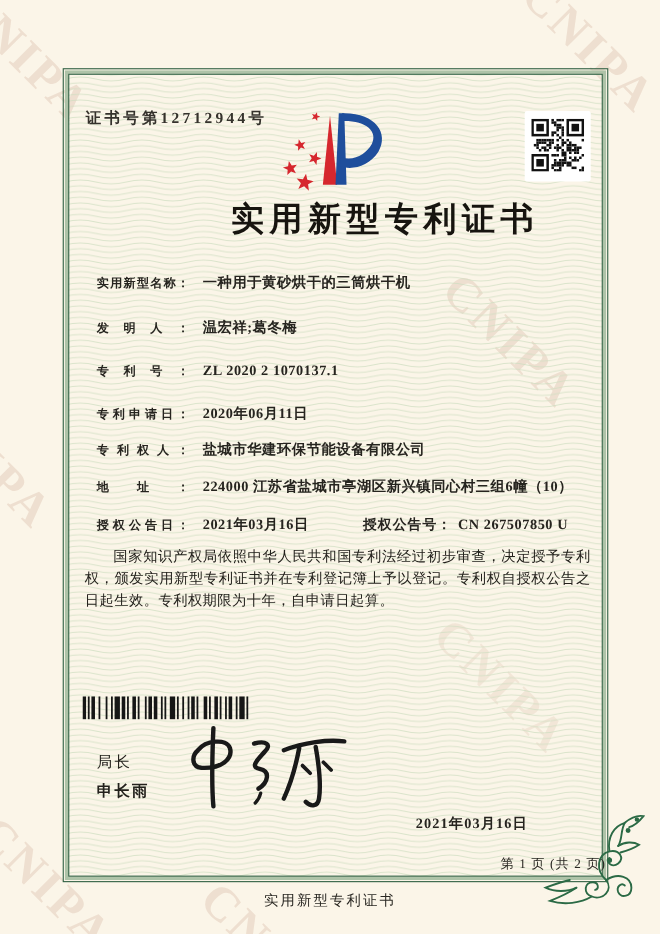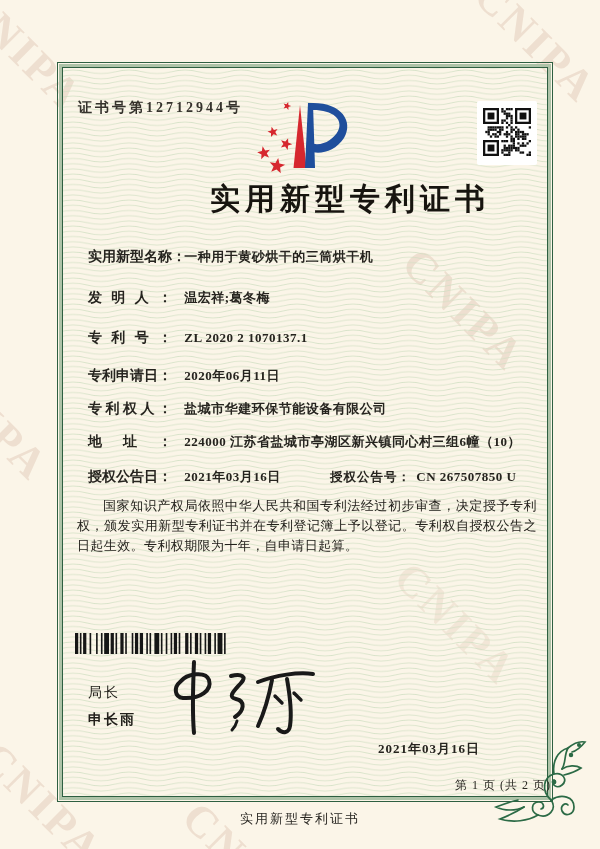--- a/index.html
+++ b/index.html
@@ -19,21 +19,21 @@
   .cert-no{position:absolute;left:78px;top:99px;font-size:14px;letter-spacing:3px;color:#35322c;font-weight:600;}
 
   .logo{position:absolute;left:243px;top:94px;width:120px;height:80px;}
   .qr-card{position:absolute;left:477px;top:101px;width:60px;height:64px;background:#ffffff;border-radius:2px;}
   .qr{position:absolute;left:6px;top:7px;}
 
   .title{position:absolute;left:57px;top:179px;width:586px;text-align:center;
     font-size:30px;font-weight:700;letter-spacing:5px;color:#17140f;}
 
   .row{position:absolute;left:88px;font-size:13px;color:#26241f;white-space:nowrap;}
-  .flabel{display:inline-block;width:84px;font-size:14px;font-weight:700;
+  .flabel{display:inline-block;width:84px;font-size:11px;font-weight:700;
     text-align:justify;text-align-last:justify;vertical-align:baseline;}
   .fvalue{font-weight:600;margin-left:9px;letter-spacing:.5px;text-align:right;}
   .flabel2{font-size:12.5px;font-weight:700;letter-spacing:1px;}
 
   .paras{position:absolute;left:77px;top:496px;width:460px;font-size:13px;line-height:20px;
     color:#23211c;letter-spacing:.4px;text-align:justify;}
   .paras p{margin:0;text-indent:2em;}
 
   .barcode{position:absolute;left:75px;top:633px;}
 

